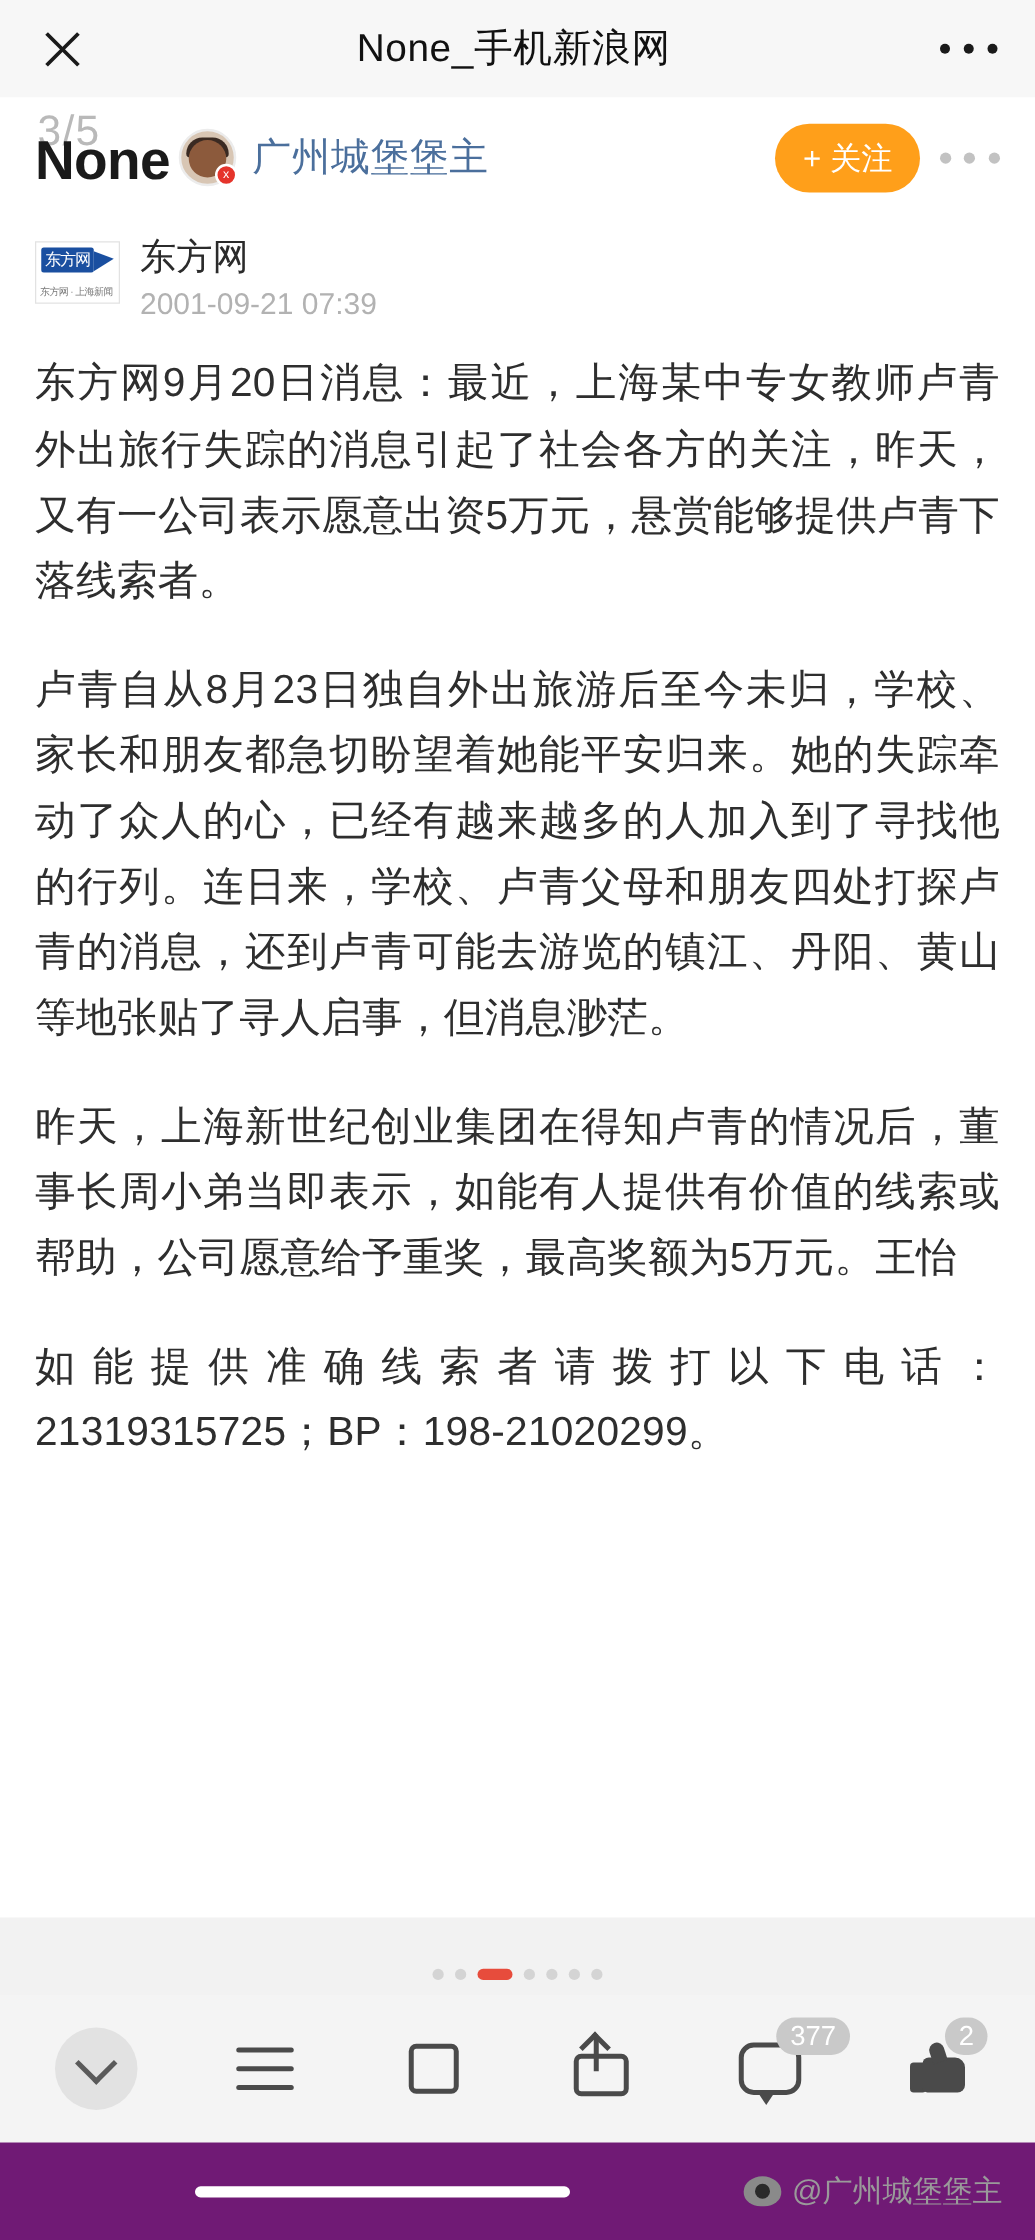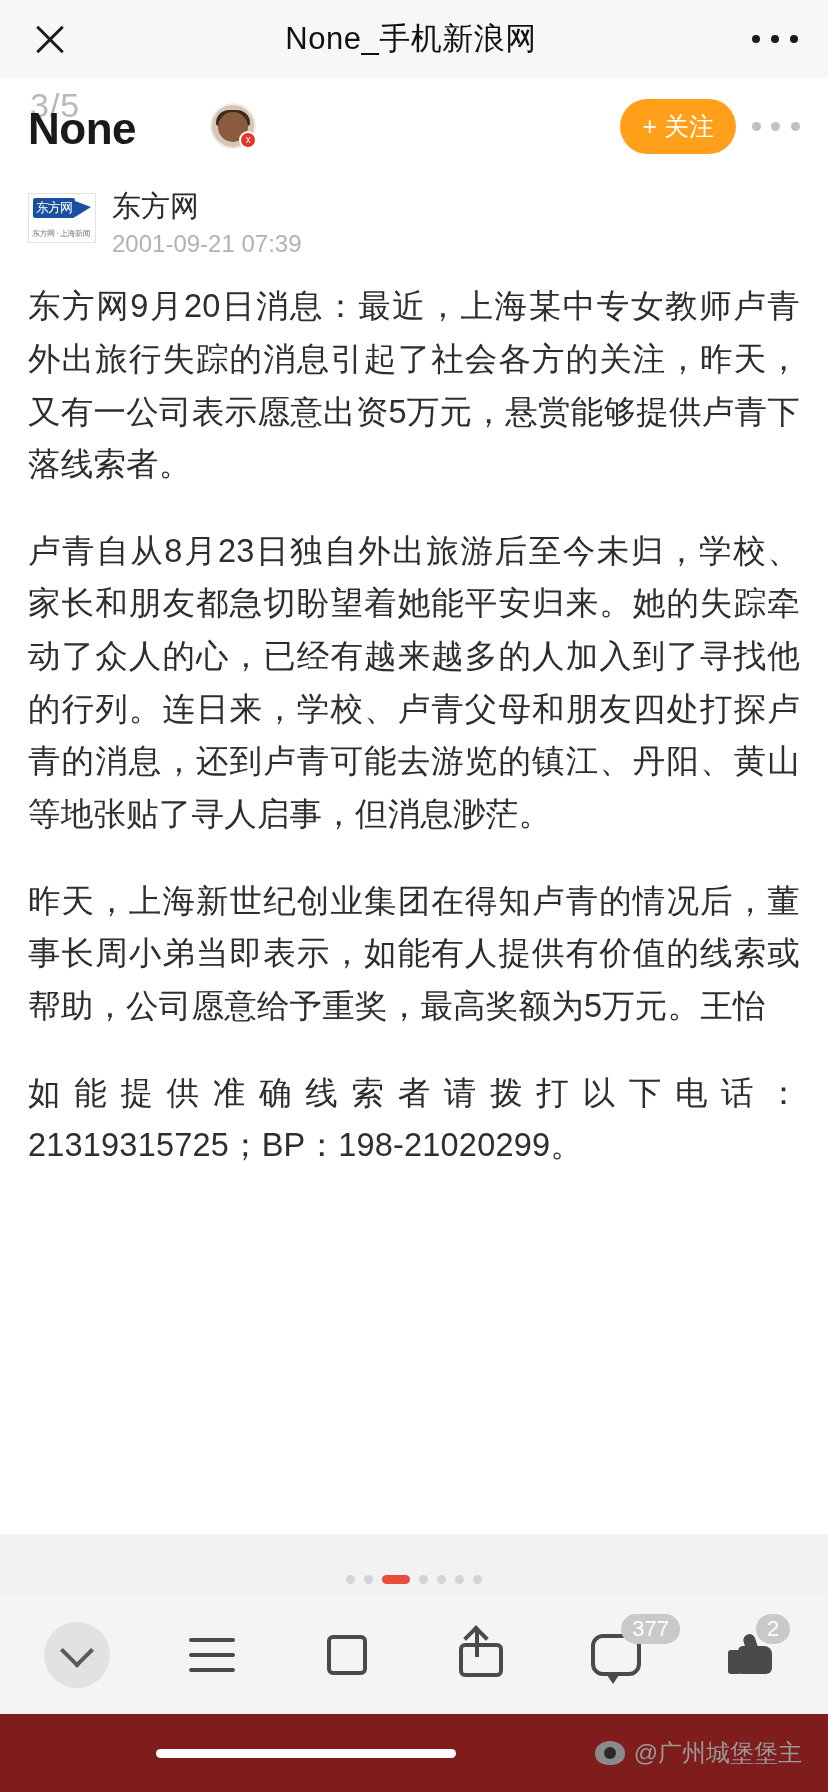--- a/index.html
+++ b/index.html
@@ -510,21 +510,21 @@
     color: #ffffff;
     font-size: 22px;
     border-radius: 16px;
     padding: 2px 11px;
     white-space: nowrap;
   }
 
   
   .homebar {
     height: 78px;
-    background: #7f1d1d;
+    background: #701a75;
     display: flex;
     align-items: center;
     justify-content: space-between;
     padding: 0 26px;
     box-sizing: border-box;
     flex: 0 0 auto;
   }
   .home-line {
     width: 300px;
     height: 9px;
@@ -577,20 +577,21 @@
 
     <div class="author-bar">
       <div class="page-counter">3/5</div>
       <div class="overlay-none">None</div>
       <div class="author-center">
         <div class="avatar">
           <div class="hair"></div>
           <div class="face"></div>
           <div class="badge">x</div>
         </div>
+        <div class="author-name">广州城堡堡主</div>
       </div>
       <div class="follow-pill">+ 关注</div>
       <div class="header-dots">
         <span></span>
         <span></span>
         <span></span>
       </div>
     </div>
 
     <div class="source-row">

